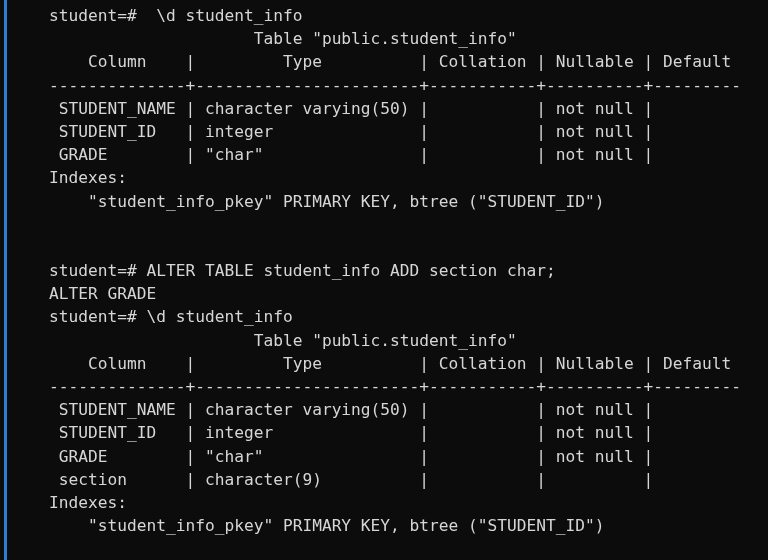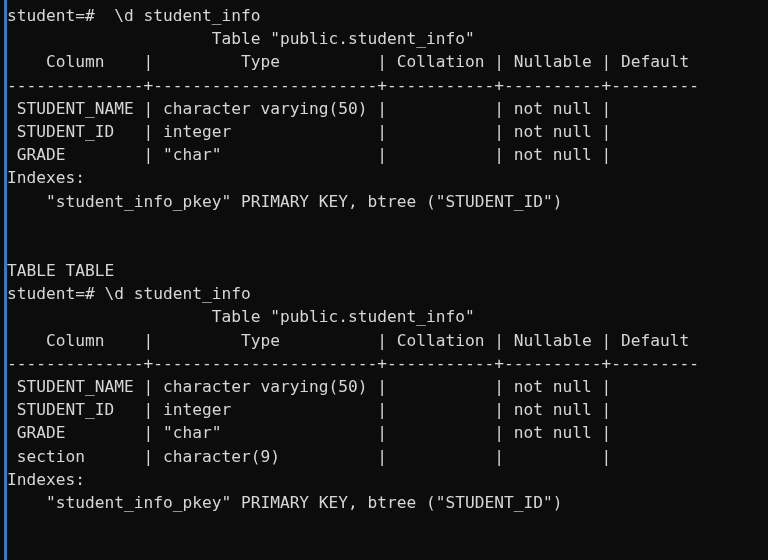--- a/index.html
+++ b/index.html
@@ -27,20 +27,21 @@
     width: 3px;
     height: 560px;
     background: #2a7fd4;
   }
   #screen {
     position: absolute;
     left: 7px;
     top: 4px;
     right: 0;
     bottom: 0;
+    padding-left: 42px;
   }
   .line {
     font-family: "DejaVu Sans Mono", monospace;
     font-size: 16.2px;
     line-height: 23.2px;
     height: 23.2px;
     color: #d6d6d6;
     white-space: pre;
     letter-spacing: 0px;
     font-weight: normal;
@@ -60,21 +61,22 @@
     <div class="line">                     Table "public.student_info"</div>
     <div class="line">    Column    |         Type          | Collation | Nullable | Default </div>
     <div class="line">--------------+-----------------------+-----------+----------+---------</div>
     <div class="line"> STUDENT_NAME | character varying(50) |           | not null | </div>
     <div class="line"> STUDENT_ID   | integer               |           | not null | </div>
     <div class="line"> GRADE        | "char"                |           | not null | </div>
     <div class="line">Indexes:</div>
     <div class="line">    "student_info_pkey" PRIMARY KEY, btree ("STUDENT_ID")</div>
     <div class="line blank"></div>
     <div class="line blank"></div>
-    <div class="line">TABLE TABLE</div>
+    <div class="line">student=# ALTER TABLE student_info ADD section char;</div>
+    <div class="line">ALTER GRADE</div>
     <div class="line">student=# \d student_info</div>
     <div class="line">                     Table "public.student_info"</div>
     <div class="line">    Column    |         Type          | Collation | Nullable | Default </div>
     <div class="line">--------------+-----------------------+-----------+----------+---------</div>
     <div class="line"> STUDENT_NAME | character varying(50) |           | not null | </div>
     <div class="line"> STUDENT_ID   | integer               |           | not null | </div>
     <div class="line"> GRADE        | "char"                |           | not null | </div>
     <div class="line"> section      | character(9)          |           |          | </div>
     <div class="line">Indexes:</div>
     <div class="line">    "student_info_pkey" PRIMARY KEY, btree ("STUDENT_ID")</div>

